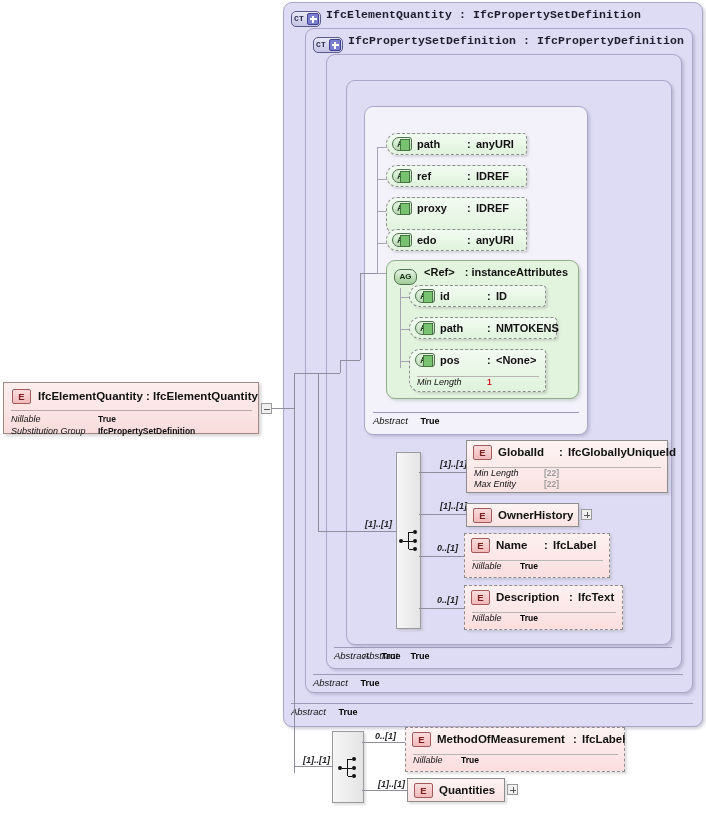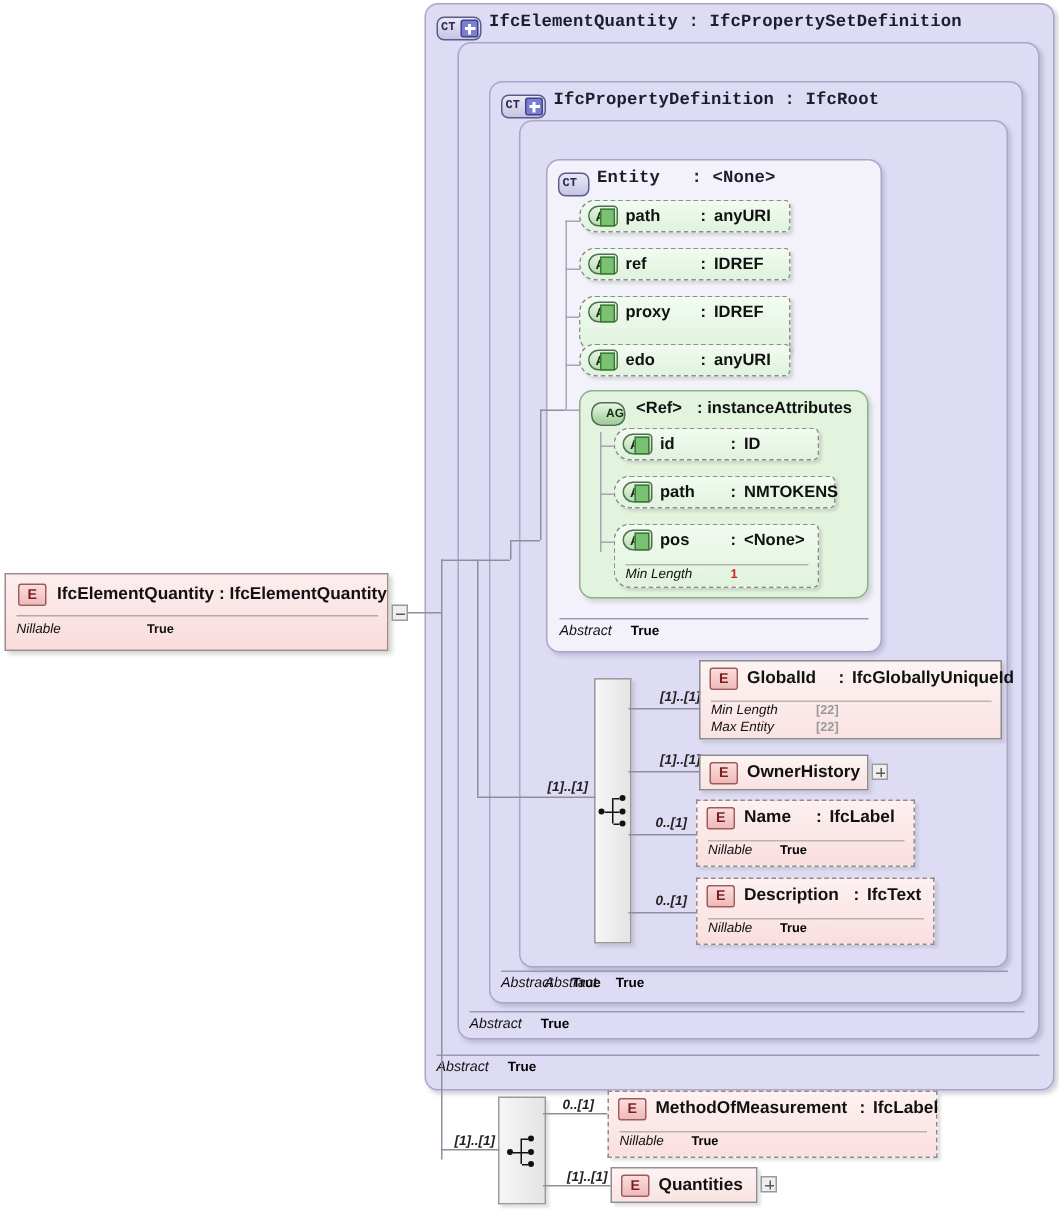--- a/index.html
+++ b/index.html
@@ -102,21 +102,21 @@
     border:1px solid #8fae8b;
     border-radius:9px;
     box-shadow:2px 2px 3px rgba(140,160,140,.35);
   }
   .ag-header{
     position:absolute;left:7px;top:5px;white-space:nowrap;
     font-size:11px;font-weight:bold;color:#111;
   }
   .icon-ag{
     display:inline-block;vertical-align:-3px;
-    width:21px;height:14px;line-height:13px;text-align:right;
+    width:21px;height:14px;line-height:13px;text-align:center;
     border:1px solid #4d704d;border-radius:7px;
     background:linear-gradient(#e6f4e3,#9ecb96);
     font-size:8px;font-weight:bold;color:#123012;
   }
 
   
   .facet{
     position:absolute;left:7px;right:6px;
     border-top:1px solid #b9b4b4;
     font-size:9px;white-space:nowrap;
@@ -215,55 +215,48 @@
       <span>:</span>
       <span>IfcPropertySetDefinition</span>
     </div>
     <div class="footer-row" style="top:700px;">
       <span class="k">Abstract</span>
       <span class="v">True</span>
     </div>
   </div>
 
   <div class="abs ctbox" style="left:305px;top:28px;width:388px;height:665px;">
+    <div class="ct-header">
+      <span class="icon-ct">
+        <span>CT</span><span class="plus"></span>
+      </span><span class="nm">IfcPropertySetDefinition</span>
+      <span>:</span>
+      <span>IfcPropertyDefinition</span>
+    </div>
     <div class="footer-row" style="top:645px;">
       <span class="k">Abstract</span>
       <span class="v">True</span>
     </div>
   </div>
 
   <div class="abs ctbox" style="left:326px;top:54px;width:356px;height:615px;">
-    <div class="ct-header">
-      <span class="icon-ct">
-        <span>CT</span><span class="plus"></span>
-      </span><span class="nm">IfcPropertyDefinition</span>
-      <span>:</span>
-      <span>IfcRoot</span>
-    </div>
     <div class="footer-row" style="top:592px;">
       <span class="k">Abstract</span>
       <span class="v">True</span>
     </div>
   </div>
 
   <div class="abs ctbox" style="left:346px;top:80px;width:326px;height:565px;">
     <div class="footer-row" style="top:566px;left:16px;right:14px;">
       <span class="k">Abstract</span>
       <span class="v">True</span>
     </div>
   </div>
 
   <div class="abs entbox" style="left:364px;top:106px;width:224px;height:329px;">
-    <div class="ct-header">
-      <span class="icon-ct noplus">
-        <span>CT</span>
-      </span><span class="nm">Entity</span>
-      <span style="margin-left:14px">:</span>
-      <span>&lt;None&gt;</span>
-    </div>
     <div class="footer-row" style="top:305px;left:8px;right:8px;">
       <span class="k">Abstract</span>
       <span class="v">True</span>
     </div>
   </div>
 
   <div class="ln v thin" style="left:377px;top:147px;height:126px;"></div>
   <div class="ln h thin" style="left:377px;top:147px;width:10px;"></div>
   <div class="ln h thin" style="left:377px;top:179px;width:10px;"></div>
   <div class="ln h thin" style="left:377px;top:211px;width:10px;"></div>
@@ -345,20 +338,24 @@
       <span class="t">
         <span>IfcElementQuantity</span>
         <span>:</span>
         <span>IfcElementQuantity</span>
       </span>
     </div>
     <div class="props">
       <div class="prow">
         <span class="k">Nillable</span>
         <span class="v">True</span>
+      </div>
+      <div class="prow">
+        <span class="k">Substitution Group</span>
+        <span class="v">IfcPropertySetDefinition</span>
       </div>
     </div>
   </div>
 
   <div class="handle" style="left:261px;top:403px;"></div>
   <div class="ln h" style="left:272px;top:408px;width:22px;"></div>
   <div class="ln v" style="left:294px;top:373px;height:400px;"></div>
   <div class="ln h" style="left:294px;top:373px;width:24px;"></div>
   <div class="ln v" style="left:318px;top:373px;height:35px;"></div>
   <div class="ln h" style="left:318px;top:373px;width:22px;"></div>

